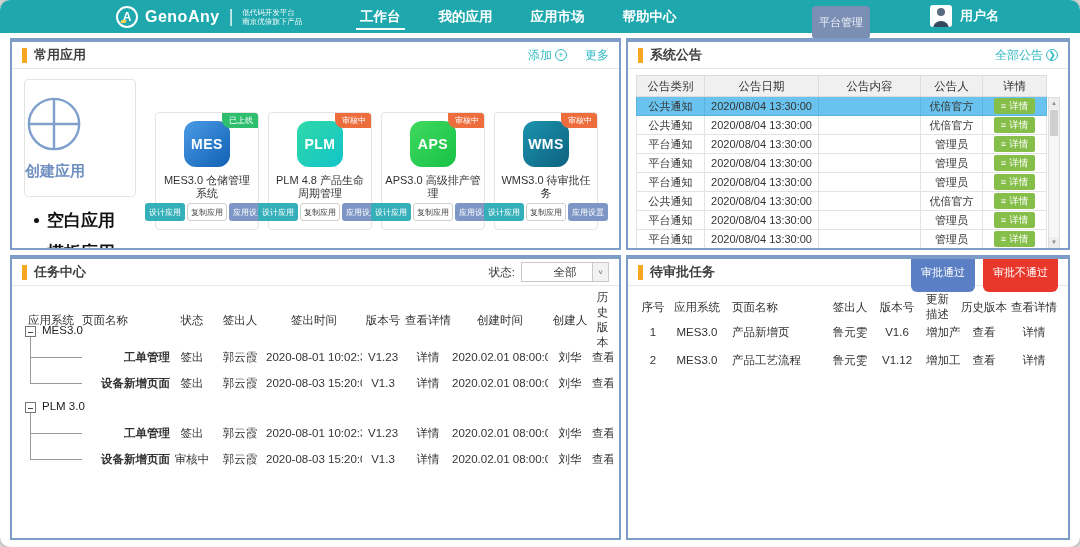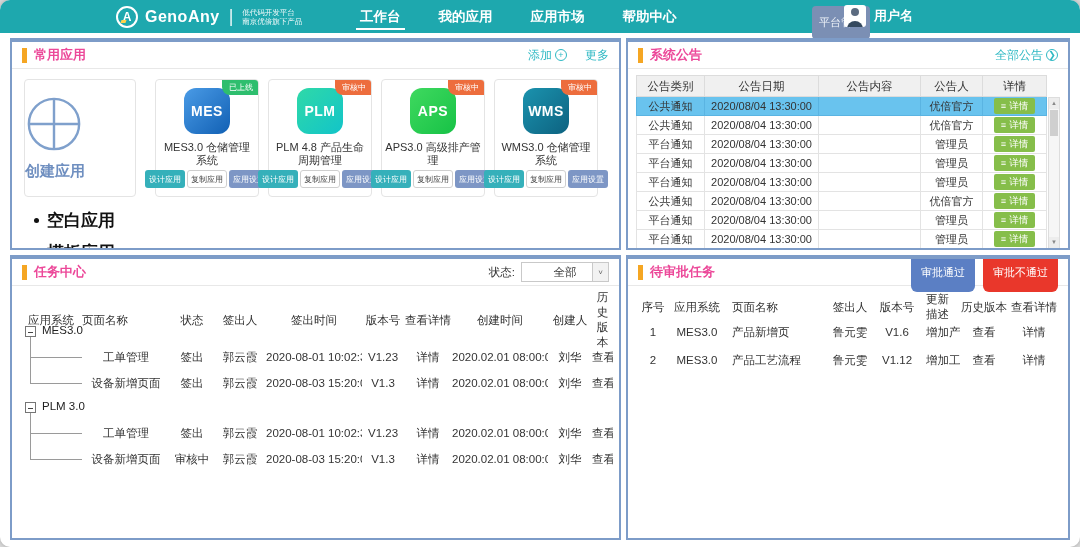--- a/index.html
+++ b/index.html
@@ -12,45 +12,45 @@
   .logo-group { position:absolute; left:116px; top:0; height:33px; display:flex; align-items:center; gap:7px; }
   .logo-badge { width:22px; height:22px; border:2px solid #fff; border-radius:50%; display:flex; align-items:center; justify-content:center; font-size:12px; font-weight:bold; color:#fff; position:relative; }
   .logo-badge::after { content:""; position:absolute; left:3px; bottom:3px; width:5px; height:3px; background:#ffd24a; transform:skewX(-20deg); }
   .logo-text { font-size:16px; font-weight:bold; letter-spacing:.5px; }
   .logo-sep { font-size:18px; font-weight:300; opacity:.9; margin:0 2px; }
   .tagline { font-size:7.5px; line-height:9px; opacity:.95; }
   nav { position:absolute; left:348px; top:0; height:33px; display:flex; align-items:center; gap:26px; }
   .nav-item { position:relative; color:#fff; font-size:13.5px; font-weight:bold; height:33px; display:flex; align-items:center; cursor:pointer;margin-left:12px; }
   .nav-item.active::after { content:""; position:absolute; left:-4px; right:-4px; bottom:3px; height:2.5px; background:#fff; }
   .platform-btn { position:absolute; left:812px; top:6px; width:58px; height:33px; background:#7b8fb4; color:#eef2f8; border:none; border-radius:4px; font-size:11px; cursor:pointer; font-family:inherit; }
-  .user { position:absolute; left:844px; top:5px; display:flex; align-items:center; gap:8px; cursor:pointer; }
+  .user { position:absolute; left:930px; top:5px; display:flex; align-items:center; gap:8px; cursor:pointer; }
   .avatar { width:22px; height:22px; background:#fff; border-radius:3px; position:relative; overflow:hidden; }
   .avatar::before { content:""; position:absolute; top:3px; left:7px; width:8px; height:8px; border-radius:50%; background:#5b6b80; }
   .avatar::after { content:""; position:absolute; bottom:-3px; left:3px; width:16px; height:9px; border-radius:8px 8px 0 0; background:#35495e; }
   .user-name { font-size:13px; font-weight:bold; }
 
   
   main { position:absolute; top:38px; left:10px; right:10px; bottom:7px; display:grid; grid-template-columns:611px 1fr; grid-template-rows:212px 1fr; gap:5px; }
   .panel { background:#fff; border:2px solid #7d9cc8; border-top:4px solid #7d9cc8; overflow:hidden; position:relative; }
   .panel-head { height:27px; display:flex; align-items:center; padding:0 10px; border-bottom:1px solid #e8e8e8; }
   .accent { width:5px; height:15px; background:#f5a623; margin-right:7px; flex:0 0 auto; }
-  .panel-title { font-size:13px; font-weight:bold; color:#ec4899; }
+  .panel-title { font-size:13px; font-weight:bold; color:#404040; }
   .head-right { margin-left:auto; display:flex; align-items:center; gap:18px; }
   .teal-link { color:#2fb9c4; font-size:12px; cursor:pointer; display:flex; align-items:center; gap:3px; text-decoration:none; }
   .circle-ico { display:inline-flex; width:12px; height:12px; border:1px solid #2fb9c4; border-radius:50%; align-items:center; justify-content:center; font-size:9px; line-height:1; }
 
   
   .apps-row { display:flex; padding:10px 10px 0 12px; gap:9px; }
   .create-col { width:122px; flex:0 0 auto; }
   .create-card { width:112px; height:118px; border:1px solid #e4e4e4; border-radius:4px; display:flex; flex-direction:column; align-items:flex-start; justify-content:center; gap:9px; cursor:pointer; }
   .create-label { color:#6f8fc0; font-size:15px; font-weight:bold; }
   .create-opts { list-style:none; margin-top:12px; padding-left:10px; }
   .create-opts li { font-size:17px; font-weight:bold; color:#111; margin-bottom:9px; display:flex; align-items:center; cursor:pointer; }
   .create-opts li::before { content:""; width:5px; height:5px; border-radius:50%; background:#111; margin-right:8px; }
-  .app-cards { display:flex; gap:9px; }
+  .app-cards { display:flex; gap:9px;margin-top:33px; }
   .app-card { position:relative; width:104px; height:118px; border:1px solid #e4e4e4; border-radius:4px; padding-top:8px; display:flex; flex-direction:column; align-items:center; }
   .badge { position:absolute; top:0; right:0; font-size:8px; color:#fff; padding:2px 5px 2px 7px; border-radius:0 3px 0 8px; }
   .app-icon { width:46px; height:46px; border-radius:12px; color:#fff; font-weight:bold; font-size:14px; display:flex; align-items:center; justify-content:center; letter-spacing:.5px; }
   .app-name { font-size:11px; color:#333; text-align:center; line-height:13px; margin-top:7px; padding:0 3px; height:26px; }
   .card-btns { display:flex; gap:2px; margin-top:3px; }
   .mini-btn { font-size:8px; padding:2.5px 3px; border-radius:3px; cursor:pointer; border:1px solid transparent; white-space:nowrap; font-family:inherit; }
   .mini-btn.design { background:#35b0ba; color:#fff; }
   .mini-btn.copy { background:#fff; color:#444; border-color:#cfcfcf; }
   .mini-btn.settings { background:#7d96c5; color:#fff; }
 
@@ -77,21 +77,21 @@
   .t-head span { font-size:11.5px; color:#333; text-align:center; }
   .t-head span:first-child { text-align:left; padding-left:8px; }
   .t-head span:nth-child(2) { text-align:left; padding-left:4px; }
   .t-group { height:24px; position:relative; font-size:11.5px; color:#222; }
   .expander { position:absolute; left:5px; top:6px; width:11px; height:11px; border:1px solid #757575; background:#fff; cursor:pointer; }
   .expander::after { content:""; position:absolute; left:2px; right:2px; top:4.5px; border-top:1px solid #444; }
   .t-group .g-label { position:absolute; left:22px; top:4px; }
   .t-group::after { content:""; position:absolute; left:10px; top:17px; bottom:0; border-left:1px solid #9a9a9a; }
   .t-child { height:26px; position:relative; font-size:11.5px; color:#333; }
   .t-child .cell { text-align:center; overflow:hidden; white-space:nowrap; }
-  .t-child .page-cell { text-align:center; padding-left:4px; }
+  .t-child .page-cell { text-align:right; padding-left:4px;font-weight:bold; }
   .t-child .conn-v { position:absolute; left:10px; top:0; bottom:0; border-left:1px solid #9a9a9a; }
   .t-child.last .conn-v { bottom:13px; }
   .t-child .conn-h { position:absolute; left:10px; top:13px; width:52px; border-top:1px solid #9a9a9a; }
   .plain-link { cursor:pointer; color:#333; }
 
   
   .appr-head-btns { margin-left:auto; display:flex; gap:8px; }
   .appr-btn { font-size:11px; color:#fff; border:none; border-radius:6px; padding:12px 10px; cursor:pointer; font-family:inherit; }
   .appr-btn.ok { background:#5b7fc4; }
   .appr-btn.no { background:#e9372b; }
@@ -188,21 +188,21 @@
               <div class="app-name">APS3.0 高级排产管理</div>
               <div class="card-btns">
                 <button class="mini-btn design">设计应用</button>
                 <button class="mini-btn copy">复制应用</button>
                 <button class="mini-btn settings">应用设置</button>
               </div>
             </div>
             <div class="app-card">
               <span class="badge" style="background: rgb(237, 109, 61);">审核中</span>
               <div class="app-icon" style="background: linear-gradient(135deg, rgb(27, 147, 174), rgb(13, 98, 128));">WMS</div>
-              <div class="app-name">WMS3.0 仓储管理系统</div>
+              <div class="app-name">WMS3.0 待审批任务</div>
               <div class="card-btns">
                 <button class="mini-btn design">设计应用</button>
                 <button class="mini-btn copy">复制应用</button>
                 <button class="mini-btn settings">应用设置</button>
               </div>
             </div>
           </div>
       </div>
     </section>
 

